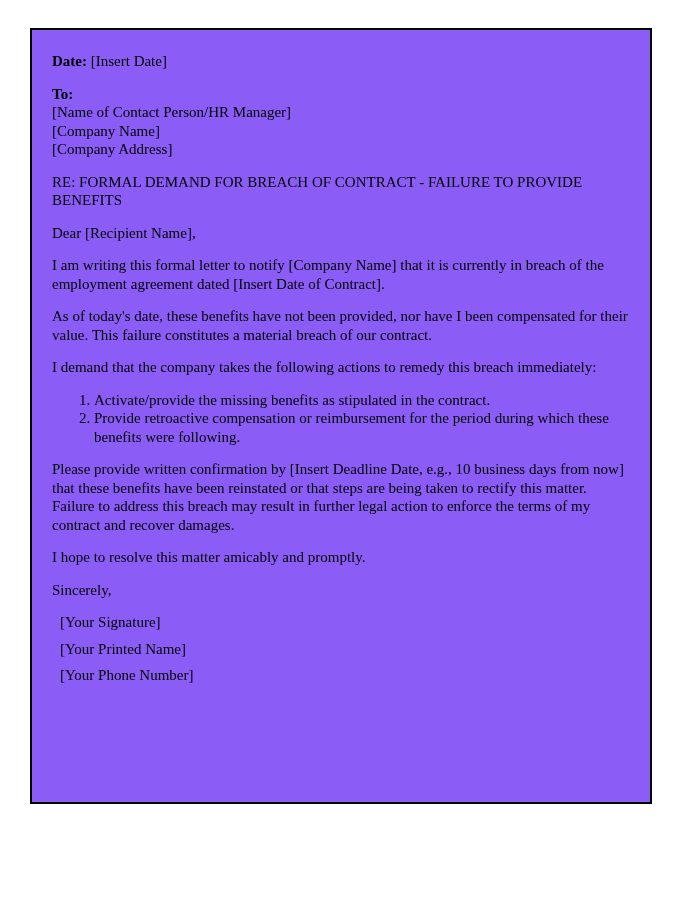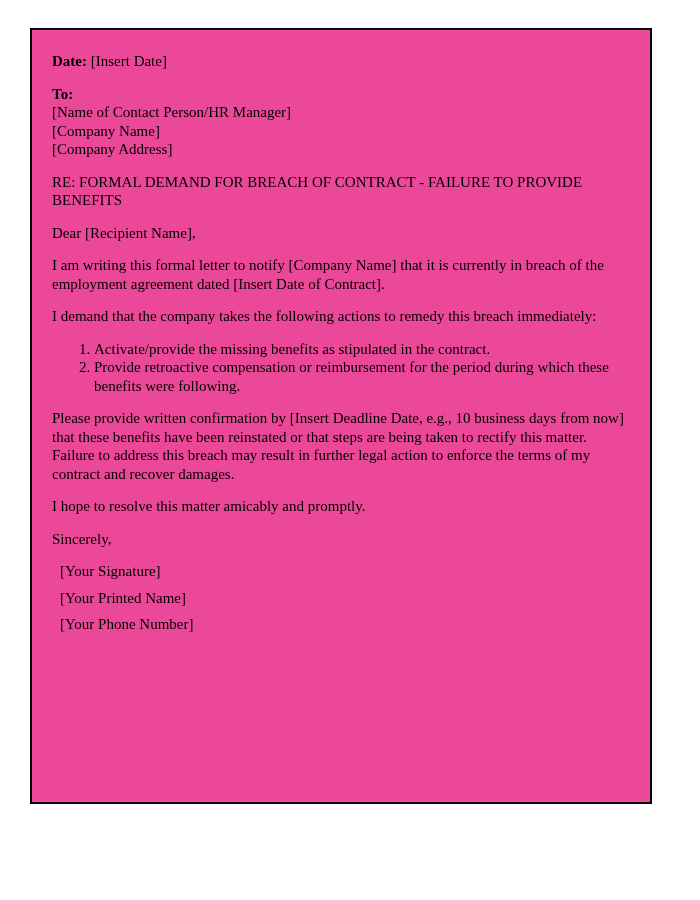--- a/index.html
+++ b/index.html
@@ -12,21 +12,21 @@
     color: #000000;
   }
   .page {
     box-sizing: border-box;
     width: 622px;
     height: 776px;
     margin: 28px 0 0 30px;
     border: 2px solid #000000;
     padding: 22px 20px 0 20px;
     overflow: hidden;
-    background: #ec4899;
+    background: #8b5cf6;
   }
   .page, .page p, .page div, .page li {
     font-size: 15px;
     line-height: 18.5px;
   }
   .block { margin: 0 0 14px 0; }
   .bold { font-weight: bold; }
   p { margin: 0 0 14px 0; }
   ul.benefits {
     margin: 0 0 14px 0;
@@ -59,20 +59,21 @@
   </div>
 
   <div class="subject">RE: FORMAL DEMAND FOR BREACH OF CONTRACT - FAILURE TO PROVIDE BENEFITS</div>
 
   <p>Dear [Recipient Name],</p>
 
   <p>I am writing this formal letter to notify [Company Name] that it is currently in breach of the employment agreement dated [Insert Date of Contract].</p>
 
 
 
+  <p>As of today's date, these benefits have not been provided, nor have I been compensated for their value. This failure constitutes a material breach of our contract.</p>
 
   <p>I demand that the company takes the following actions to remedy this breach immediately:</p>
 
   <ol class="demands">
     <li>Activate/provide the missing benefits as stipulated in the contract.</li>
     <li>Provide retroactive compensation or reimbursement for the period during which these benefits were following.</li>
   </ol>
 
   <p>Please provide written confirmation by [Insert Deadline Date, e.g., 10 business days from now] that these benefits have been reinstated or that steps are being taken to rectify this matter. Failure to address this breach may result in further legal action to enforce the terms of my contract and recover damages.</p>
 

